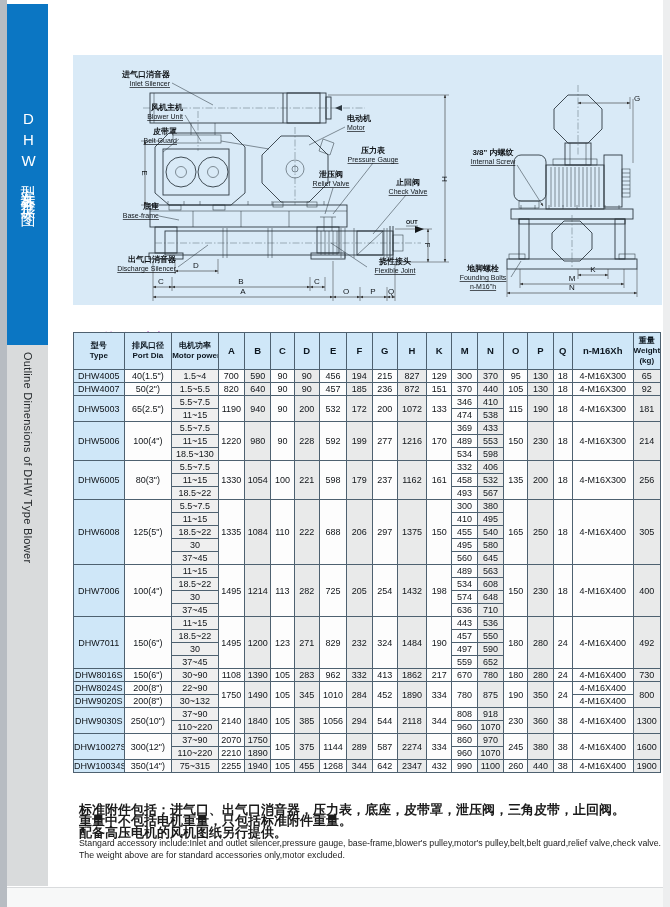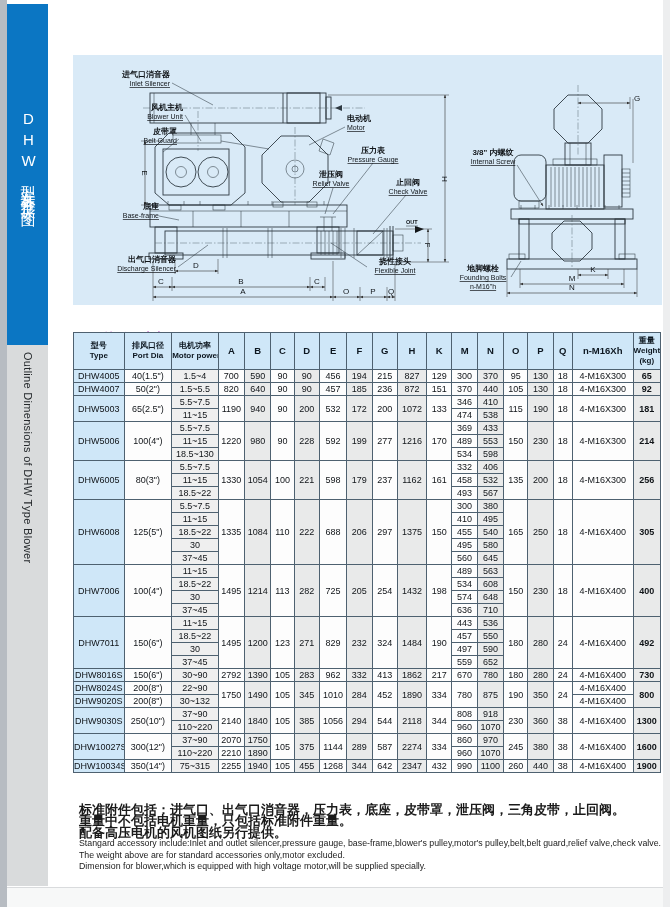--- a/index.html
+++ b/index.html
@@ -34,21 +34,21 @@
   table.dim th,table.dim td{border:1px solid #4e6170;text-align:center;vertical-align:middle;padding:0;overflow:hidden;white-space:nowrap;}
   table.dim th{background:#cfe7f8;height:36px;font-size:9.5px;font-weight:bold;color:#0d1720;}
   table.dim th.hsm{font-size:8px;}
   table.dim th div{line-height:10px;}
   table.dim td{height:12px;font-size:9px;line-height:12px;color:#101418;background:#fdfdfd;}
   td.ty{background:#cfe7f8 !important;font-size:8.3px;}
   td.po{font-size:8.5px;}
   td.pw{background:#efefef !important;font-size:8.5px;}
   td.sh{background:#e9eaea !important;}
   td.bo{font-size:8.5px;}
-  td.wt{font-size:9px;font-weight:bold;}
+  td.wt{font-size:9px;}
   
   .notes{position:absolute;left:79px;top:804px;width:586px;line-height:11.4px;color:#1a1a1a;}
   .notes div{white-space:nowrap;}
   .notes .cn{font-size:13px;font-weight:bold;}
   .notes .en{font-size:8.8px;}
 </style>
 </head>
 <body>
 
 <div class="page">
@@ -671,21 +671,21 @@
         </tr>
         <tr>
           <td class="pw">37~45</td>
           <td>559</td>
           <td class="sh">652</td>
         </tr>
         <tr>
           <td class="ty">DHW8016S</td>
           <td class="po">150(6")</td>
           <td class="pw">30~90</td>
-          <td>2792</td>
+          <td>1108</td>
           <td class="sh">1390</td>
           <td>105</td>
           <td class="sh">283</td>
           <td>962</td>
           <td class="sh">332</td>
           <td>413</td>
           <td class="sh">1862</td>
           <td>217</td>
           <td>670</td>
           <td class="sh">780</td>
@@ -799,15 +799,14 @@
         </tr>
       </tbody>
   </table>
 
   <div class="notes">
     <div class="cn">标准附件包括：进气口、出气口消音器，压力表，底座，皮带罩，泄压阀，三角皮带，止回阀。</div>
     <div class="cn">重量中不包括电机重量，只包括标准附件重量。</div>
     <div class="cn">配备高压电机的风机图纸另行提供。</div>
     <div class="en">Stangard accessory include:Inlet and outlet silencer,pressure gauge, base-frame,blower's pulley,motor's pulley,belt,belt guard,relief valve,check valve.</div>
     <div class="en">The weight above are for standard accessories only,motor excluded.</div>
-    <div class="en">Dimension for blower,which is equipped with high voltage motor,will be supplied specially.</div>
   </div>
 </div>
 
 </body></html>

